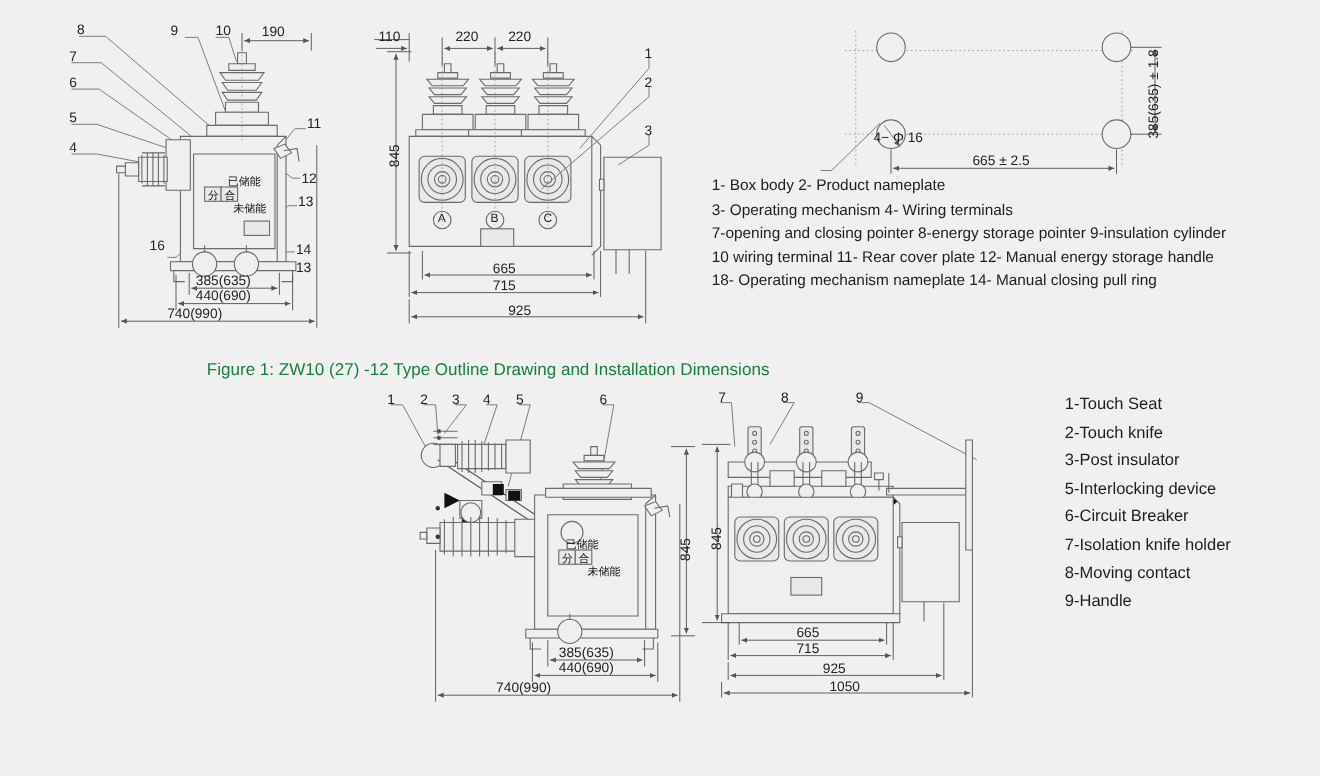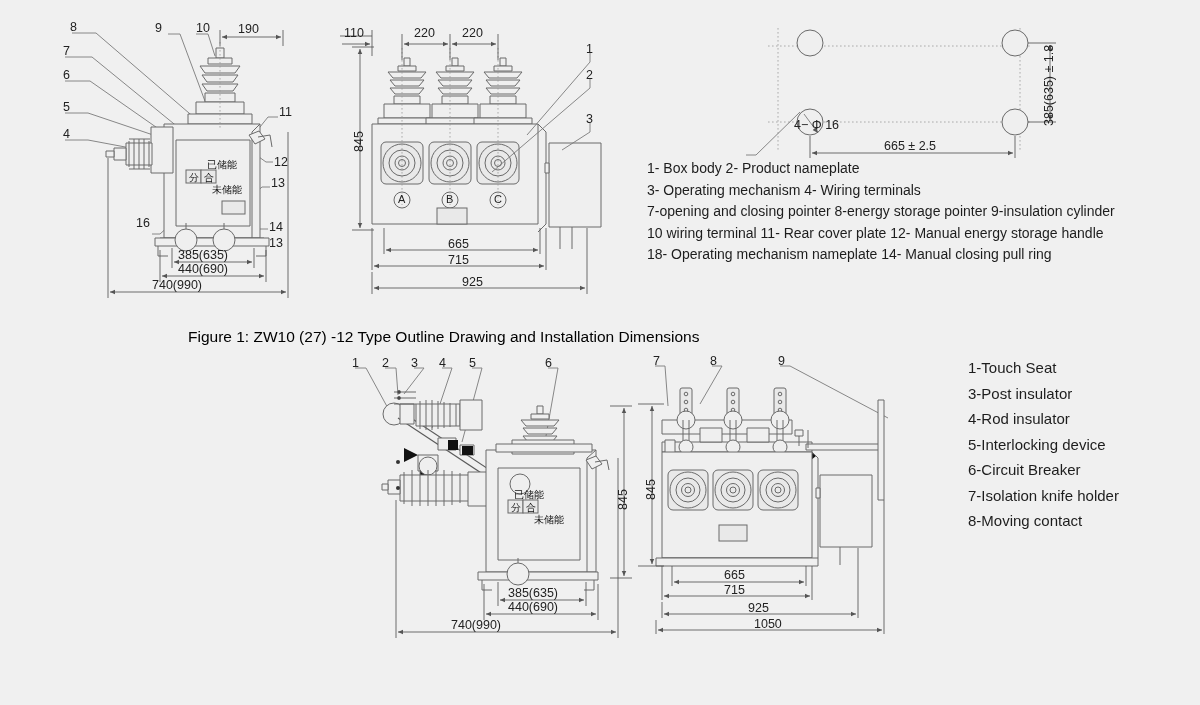--- a/index.html
+++ b/index.html
@@ -14,21 +14,21 @@
   .root{position:absolute;left:0;top:0;width:1200px;height:705px;}
   svg{position:absolute;left:0;top:0;width:1200px;height:705px;}
 
   
   .legend-block{position:absolute;left:647px;top:158px;width:470px;}
   .legend-line{font-size:14px;line-height:21.5px;color:#1d1d1d;white-space:nowrap;}
 
   .parts-list{position:absolute;left:968px;top:355px;width:220px;}
   .parts-line{font-size:15px;line-height:25.5px;color:#1d1d1d;white-space:nowrap;}
 
-  .caption{position:absolute;font-size:15.5px;color:#000000;white-space:nowrap;}
+  .caption{position:absolute;font-size:15.5px;color:#15803d;white-space:nowrap;}
   .cap1{left:188px;top:328px;}
   .cap2{left:146px;top:655px;}
 
   .dim{position:absolute;font-size:12.5px;color:#222;white-space:nowrap;}
   .num{position:absolute;font-size:12.5px;color:#222;white-space:nowrap;}
   .cjk{position:absolute;font-size:10px;color:#111;white-space:nowrap;
        font-family:"DejaVu Sans",sans-serif;}
   .vert{transform-origin:0 0;}
 </style>
 </head>
@@ -506,22 +506,23 @@
 <div class="num" style="left:778px;top:354px;">9</div>
 
 <div class="dim vert" style="left:644px;top:500px;transform:rotate(-90deg);">845</div>
 <div class="dim" style="left:724px;top:568px;">665</div>
 <div class="dim" style="left:724px;top:583px;">715</div>
 <div class="dim" style="left:748px;top:601px;">925</div>
 <div class="dim" style="left:754px;top:617px;">1050</div>
 
 <div class="parts-list">
   <div class="parts-line">1-Touch Seat</div>
+  <div class="parts-line">2-Touch knife</div>
   <div class="parts-line">3-Post insulator</div>
-  <div class="parts-line">4-Rod insulator</div>
   <div class="parts-line">5-Interlocking device</div>
   <div class="parts-line">6-Circuit Breaker</div>
   <div class="parts-line">7-Isolation knife holder</div>
   <div class="parts-line">8-Moving contact</div>
+  <div class="parts-line">9-Handle</div>
 </div>
 
 
 </div>
 
 </body></html>

